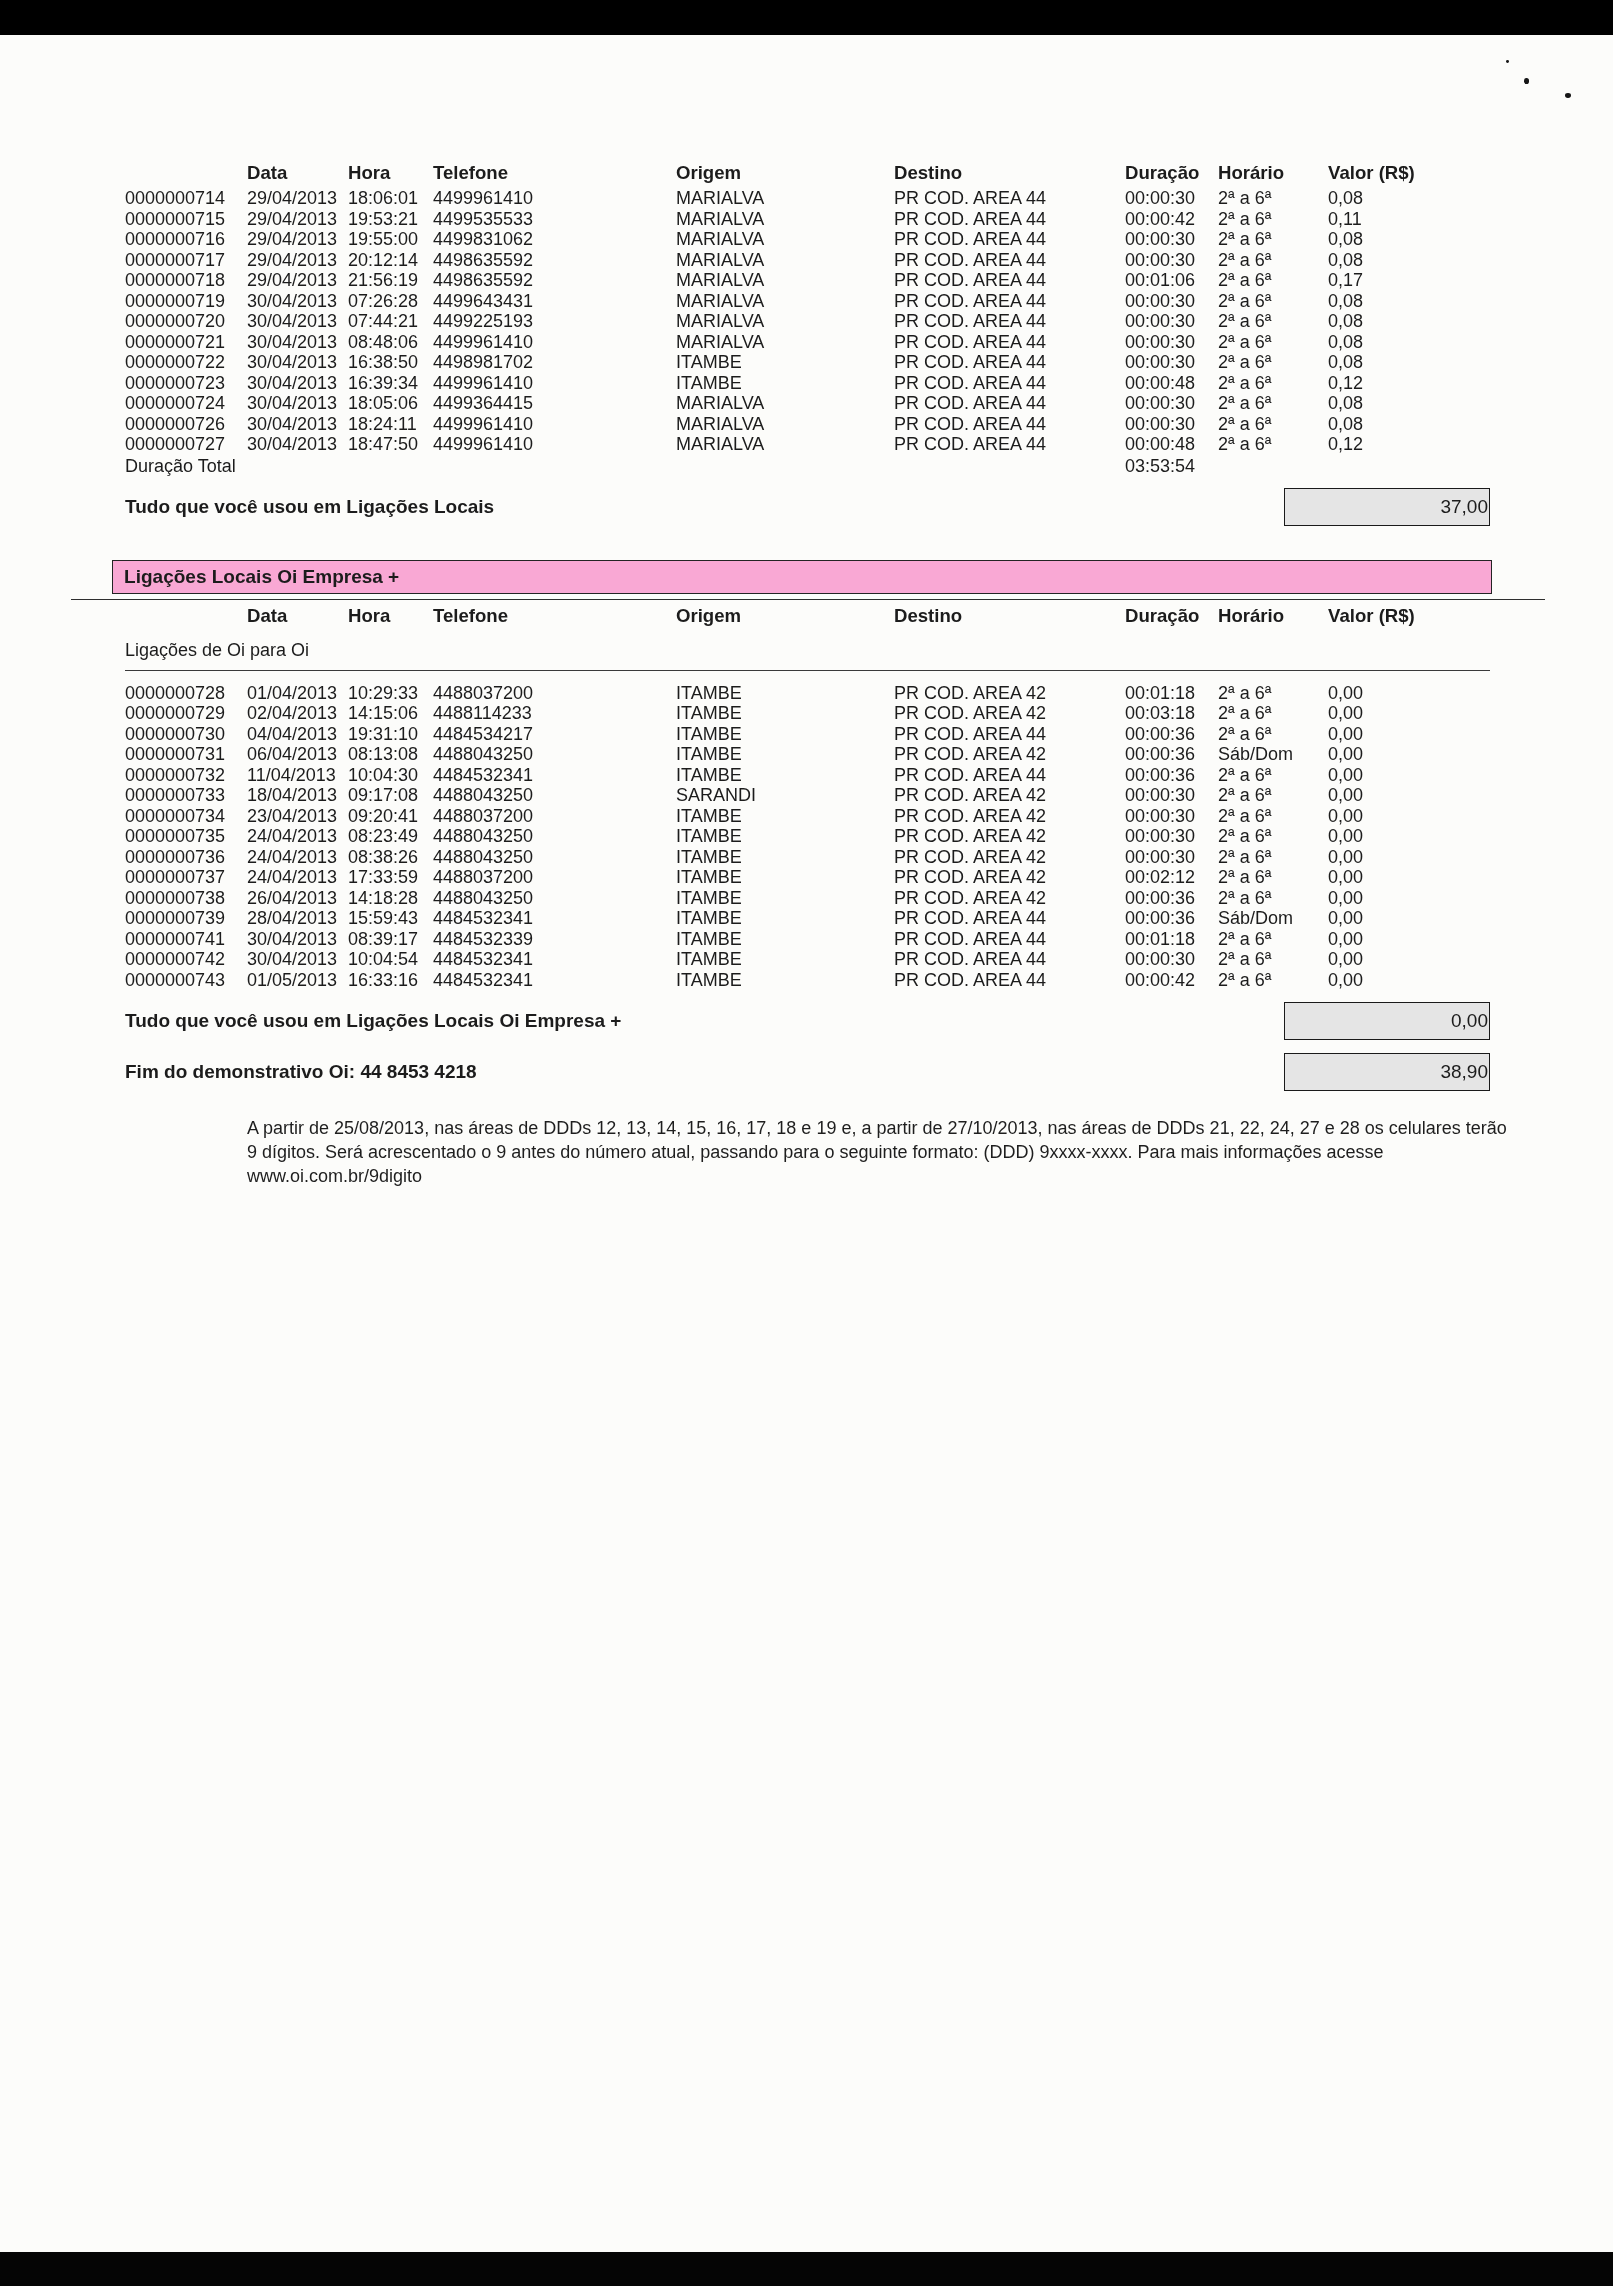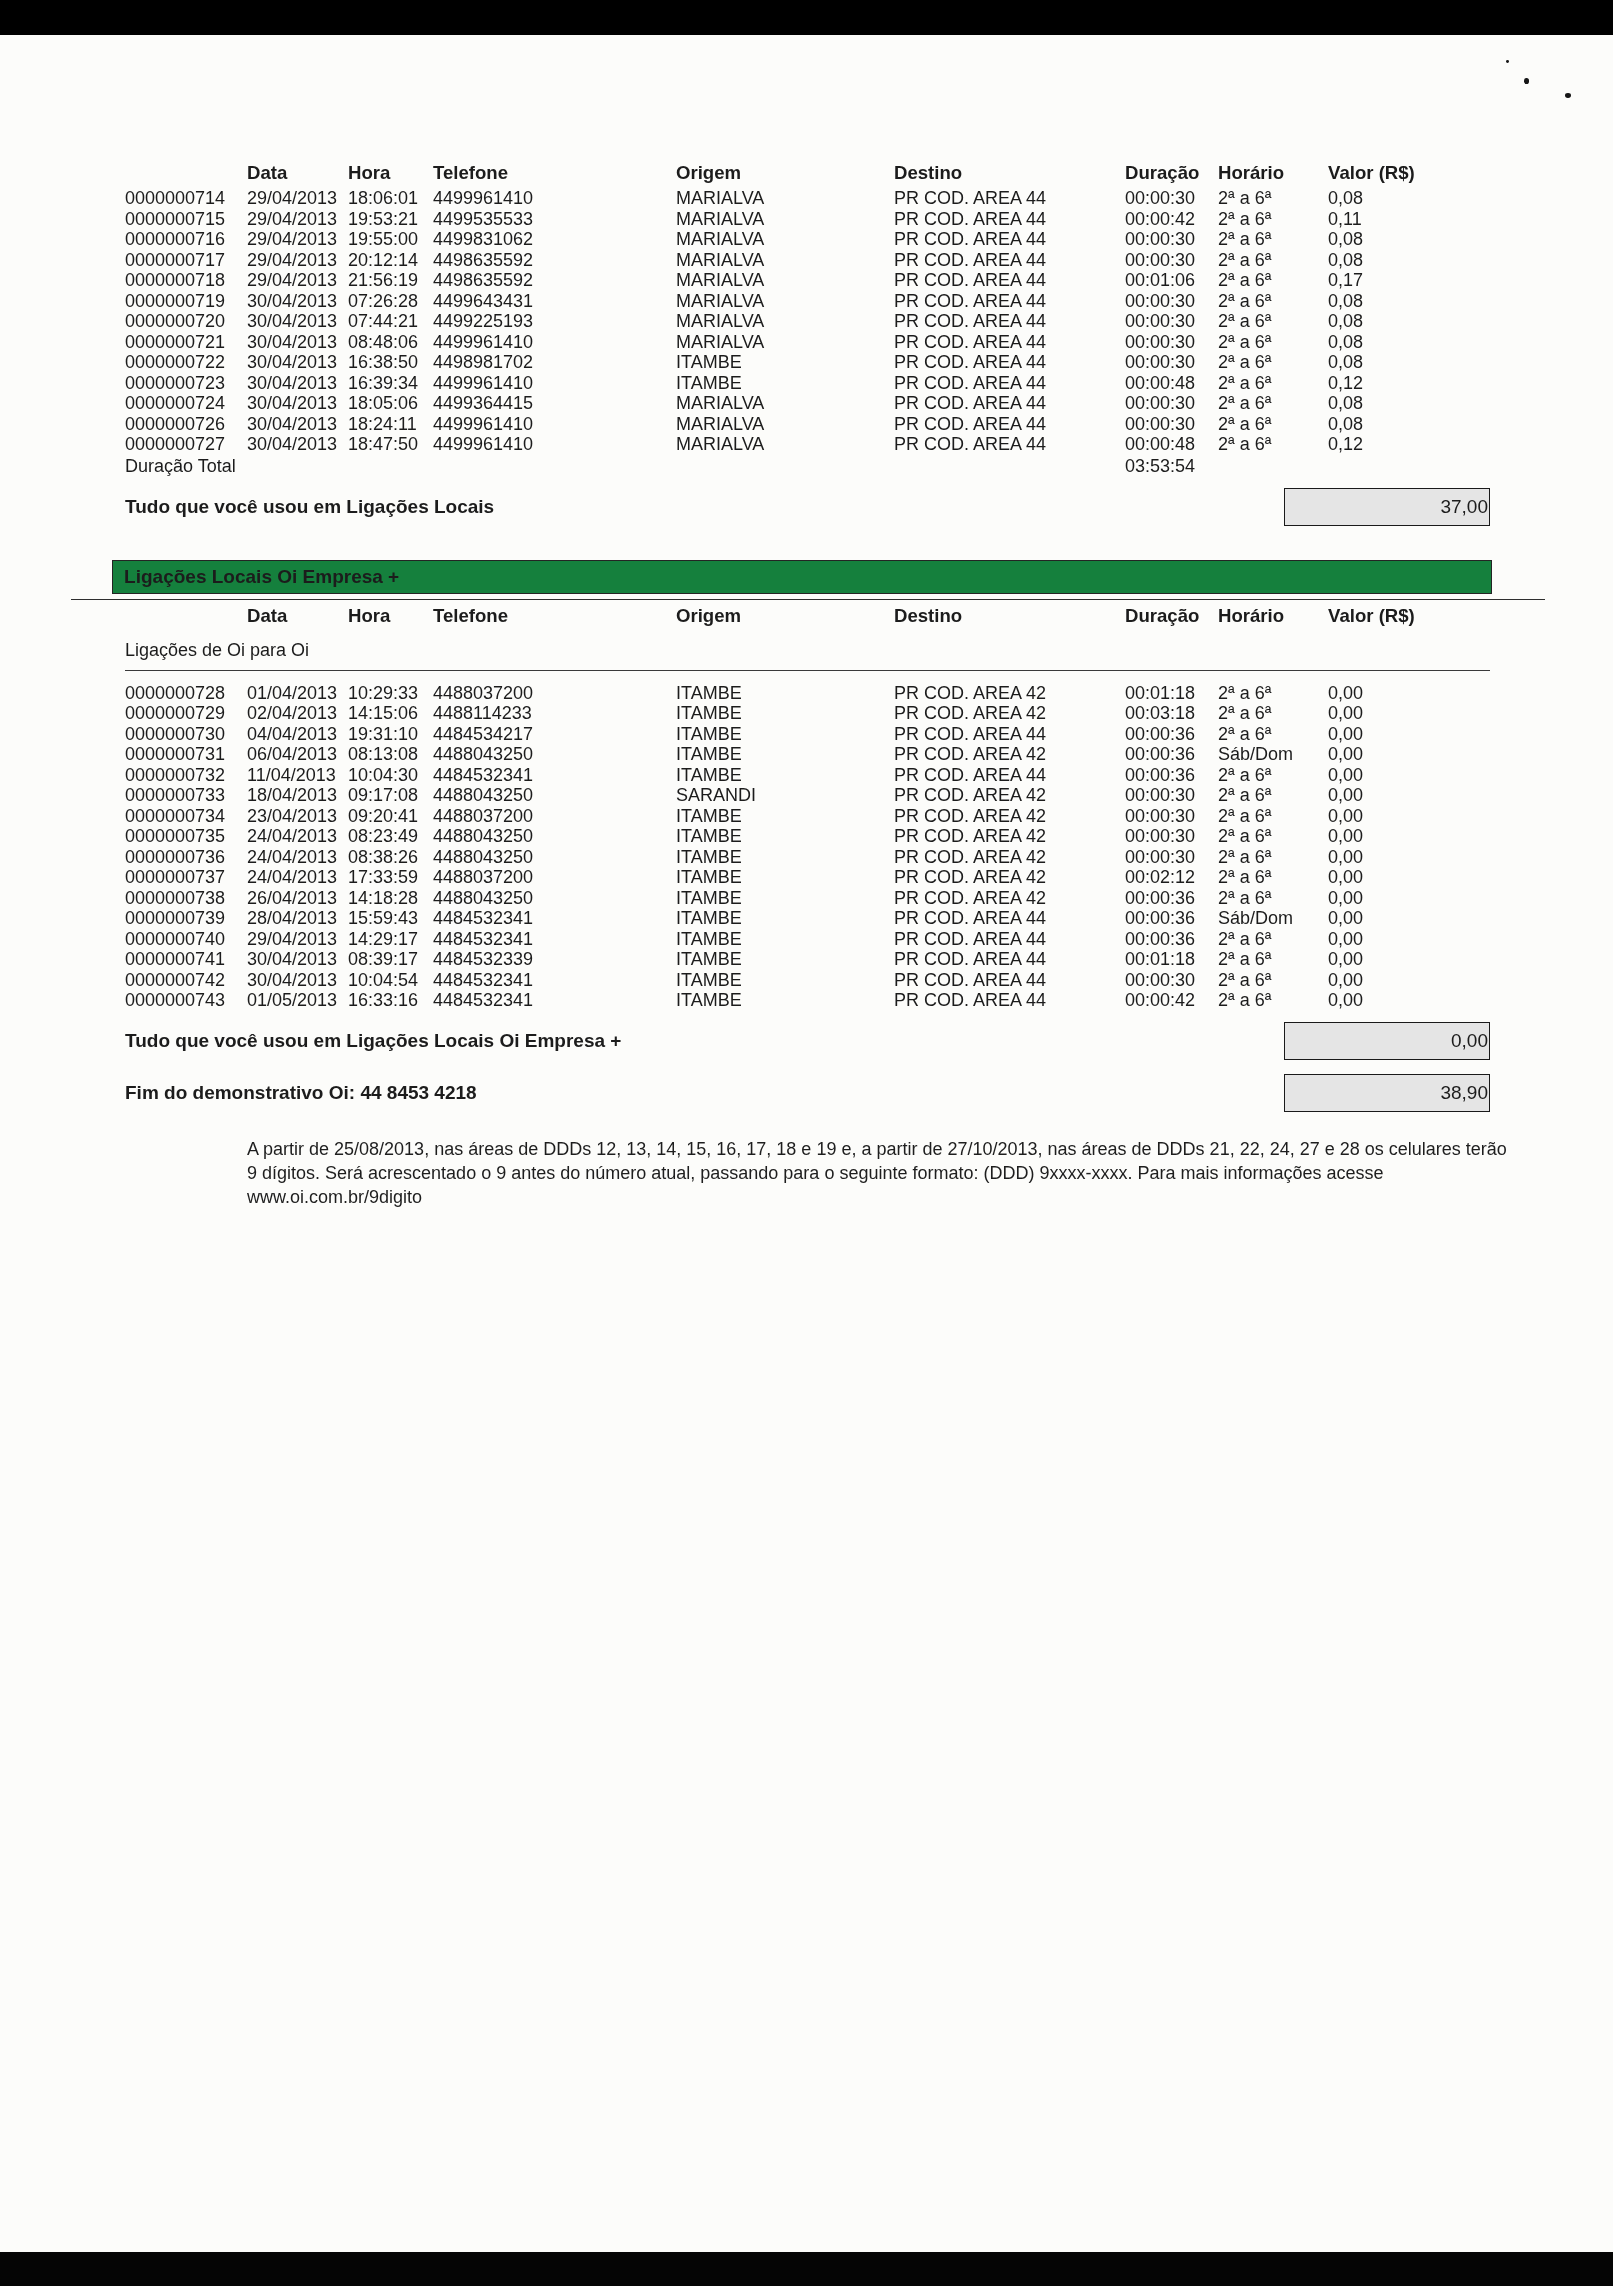--- a/index.html
+++ b/index.html
@@ -41,21 +41,21 @@
   .value-box {
     width:206px; height:38px; border:1.9px solid #1a1a1a;
     display:flex; align-items:center; justify-content:flex-end;
     padding-right:1px; font-size:19px; background:#e5e5e5;
   }
 
   .section-box {
     margin-top:34px; margin-left:-13.4px; width:calc(100% + 15.3px);
     height:34px; border:1.9px solid #242424;
     display:flex; align-items:center; padding-left:11.5px;
-    font-size:19px; font-weight:bold; background:#15803d;
+    font-size:19px; font-weight:bold; background:#f9a8d4;
   }
   .wide-line {
     margin-top:4.8px; margin-left:-54px; width:1474px; height:1.9px;
     background:#2e2e2e;
   }
   table.second { margin-top:5.7px; }
   .subsection-cell {
     border-bottom:1.9px solid #3a3a3a;
     padding:8.6px 0 9.6px 0 !important;
     font-size:19px; font-weight:bold;
@@ -425,31 +425,20 @@
             <td class="c1">28/04/2013</td>
             <td class="c2">15:59:43</td>
             <td class="c3">4484532341</td>
             <td class="c4">ITAMBE</td>
             <td class="c5">PR COD. AREA 44</td>
             <td class="c6">00:00:36</td>
             <td class="c7">Sáb/Dom</td>
             <td class="c8">0,00</td>
           </tr>
           <tr>
-            <td class="c0">0000000740</td>
-            <td class="c1">29/04/2013</td>
-            <td class="c2">14:29:17</td>
-            <td class="c3">4484532341</td>
-            <td class="c4">ITAMBE</td>
-            <td class="c5">PR COD. AREA 44</td>
-            <td class="c6">00:00:36</td>
-            <td class="c7">2ª a 6ª</td>
-            <td class="c8">0,00</td>
-          </tr>
-          <tr>
             <td class="c0">0000000741</td>
             <td class="c1">30/04/2013</td>
             <td class="c2">08:39:17</td>
             <td class="c3">4484532339</td>
             <td class="c4">ITAMBE</td>
             <td class="c5">PR COD. AREA 44</td>
             <td class="c6">00:01:18</td>
             <td class="c7">2ª a 6ª</td>
             <td class="c8">0,00</td>
           </tr>

